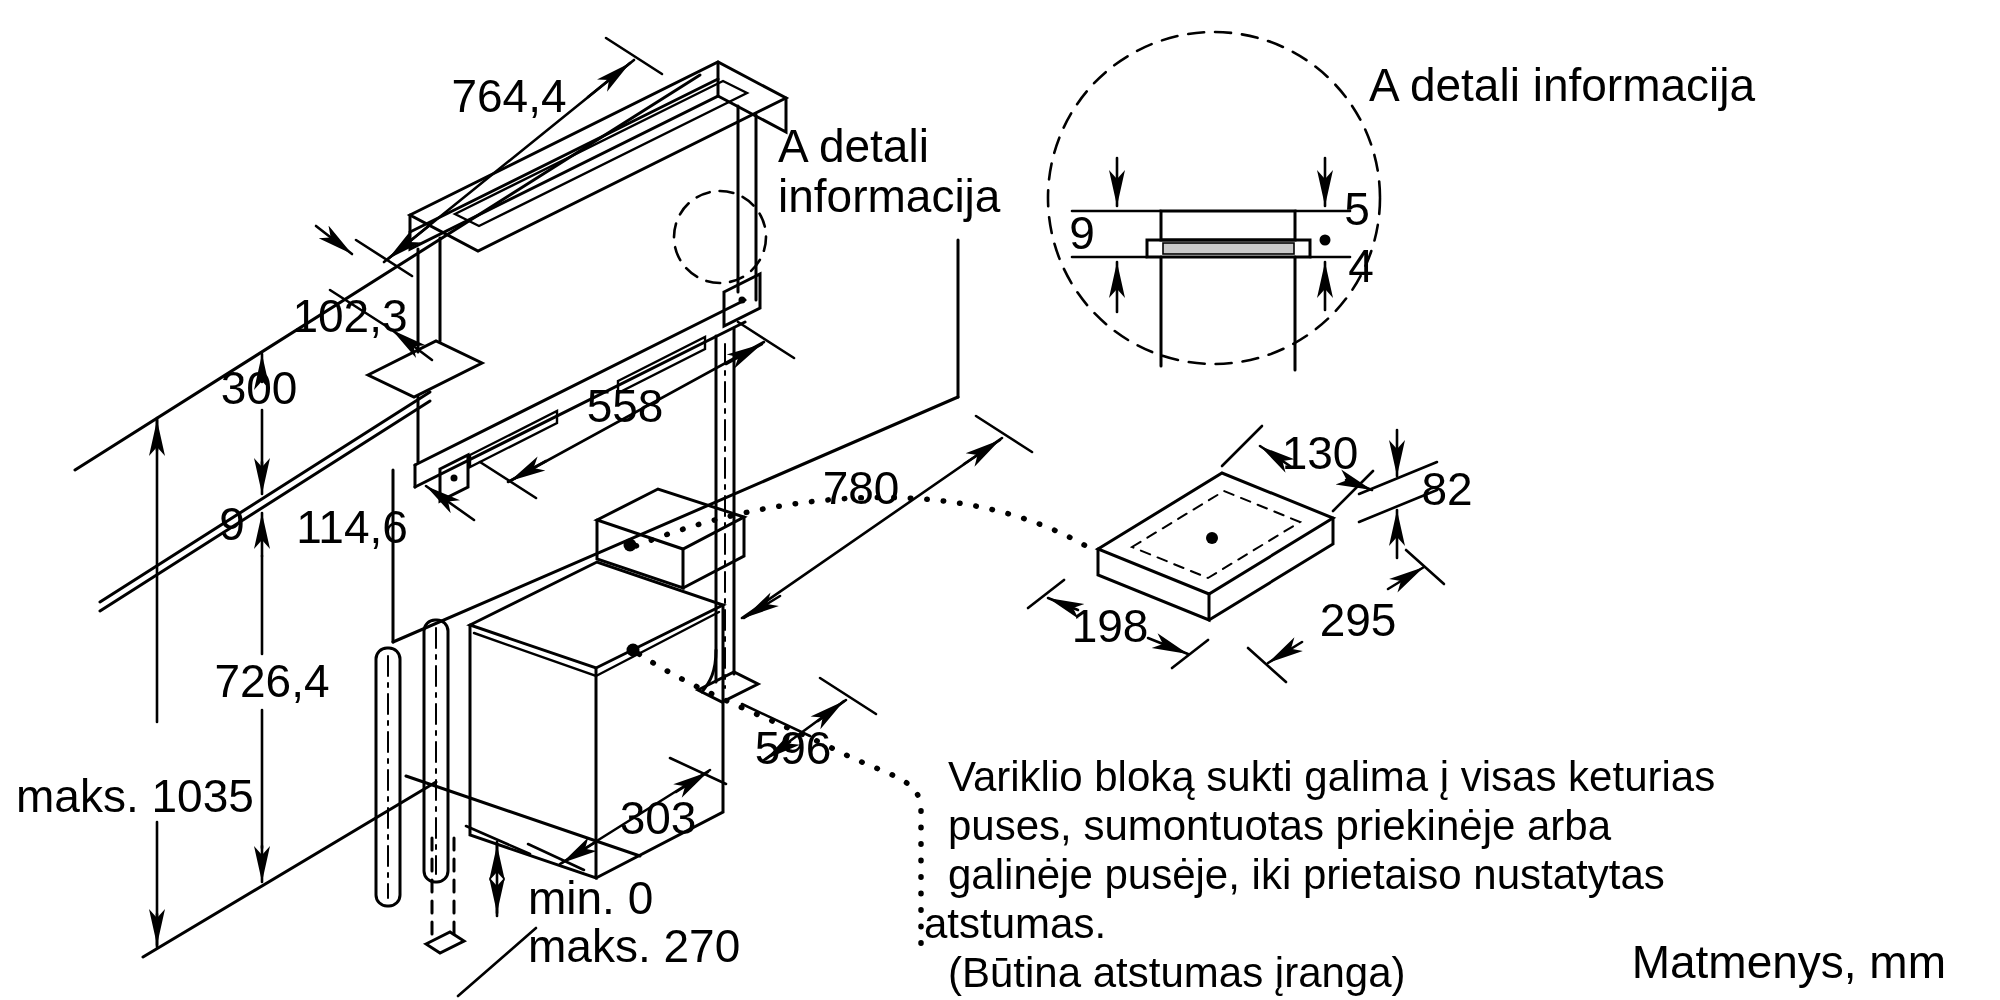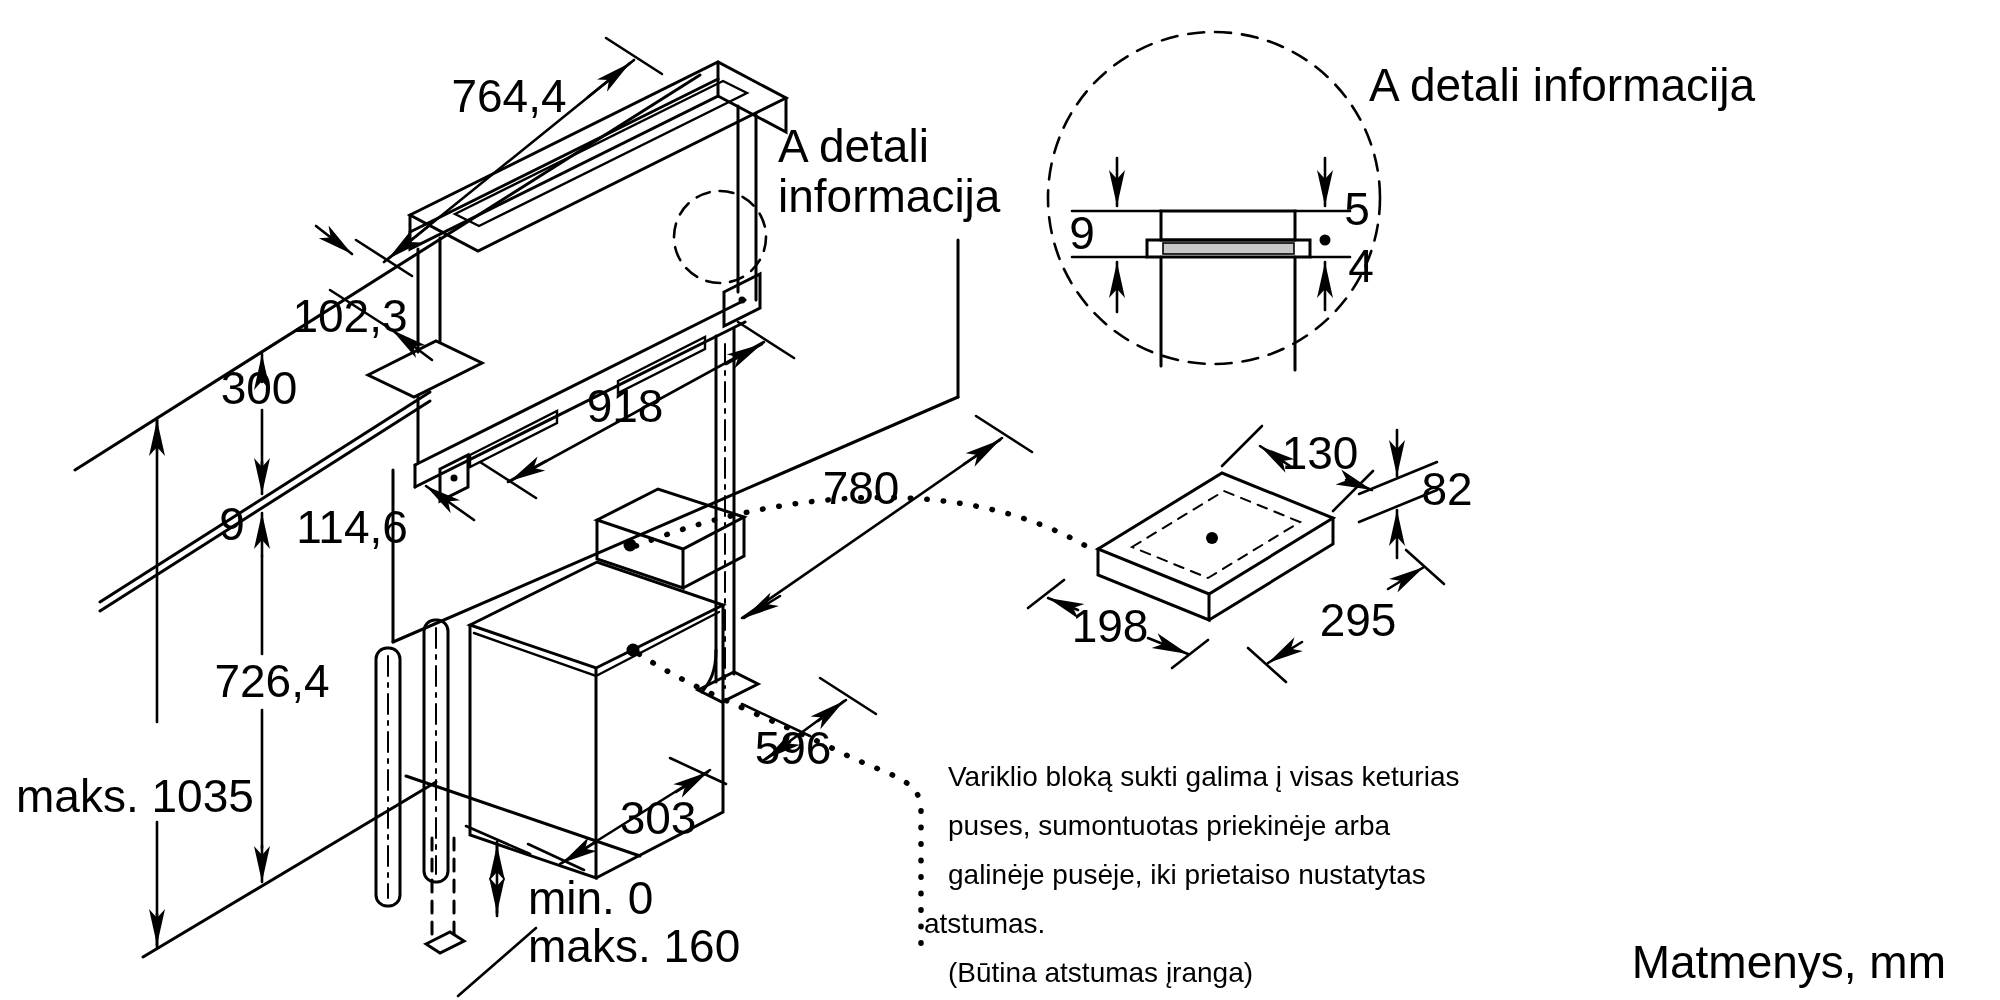--- a/index.html
+++ b/index.html
@@ -3,21 +3,21 @@
 <meta charset="utf-8">
 <style>
   html,body{margin:0;padding:0;background:#ffffff;}
   #stage{position:relative;width:2000px;height:1000px;background:#ffffff;overflow:hidden;
          font-family:"Liberation Sans", sans-serif;color:#000;}
   #drawing{position:absolute;left:0;top:0;}
   .lb{position:absolute;transform:translate(-50%,-50%);font-size:46px;line-height:1;
       white-space:nowrap;color:#000;}
   .lb.left{transform:translate(0,-50%);}
   .lb.right{transform:translate(-100%,-50%);text-align:right;}
-  .lb.note{font-size:28px;}
+  .lb.note{font-size:42px;}
 </style>
 </head>
 <body>
 
 <div id="stage">
 
 <svg id="drawing" width="2000" height="1000" viewBox="0 0 2000 1000" fill="none" stroke="#000" stroke-width="3" stroke-linecap="round">
   <defs>
     <marker id="ah" markerUnits="userSpaceOnUse" markerWidth="38" markerHeight="18" refX="36" refY="9" orient="auto">
       <path d="M0,1 L36,9 L0,17 L9,9 Z" fill="#000" stroke="none"></path>
@@ -235,26 +235,26 @@
   </g>
 </svg>
 
 <span class="lb" style="left:509px;top:96px">764,4</span>
 <span class="lb" style="left:350px;top:316px">102,3</span>
 <span class="lb" style="left:259px;top:388px">300</span>
 <span class="lb" style="left:232px;top:524px">9</span>
 <span class="lb" style="left:352px;top:527px">114,6</span>
 <span class="lb" style="left:272px;top:681px">726,4</span>
 <span class="lb left" style="left:16px;top:796px">maks. 1035</span>
-<span class="lb" style="left:625px;top:406px">918</span>
+<span class="lb" style="left:625px;top:406px">558</span>
 <span class="lb" style="left:861px;top:488px">780</span>
 <span class="lb" style="left:793px;top:748px">596</span>
 <span class="lb" style="left:658px;top:818px">303</span>
 <span class="lb left" style="left:528px;top:898px">min. 0</span>
-<span class="lb left" style="left:528px;top:946px">maks. 160</span>
+<span class="lb left" style="left:528px;top:946px">maks. 270</span>
 
 <span class="lb left" style="left:778px;top:146px">A detali</span>
 <span class="lb left" style="left:778px;top:196px">informacija</span>
 <span class="lb left" style="left:1369px;top:85px">A detali informacija</span>
 
 <span class="lb" style="left:1082px;top:233px">9</span>
 <span class="lb" style="left:1357px;top:209px">5</span>
 <span class="lb" style="left:1361px;top:266px">4</span>
 
 <span class="lb" style="left:1320px;top:453px">130</span>

